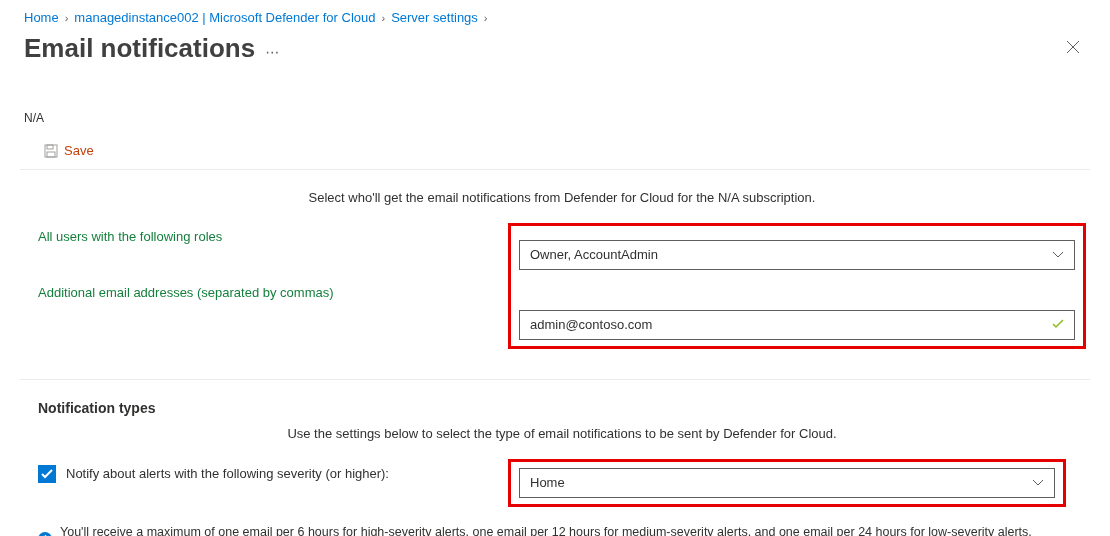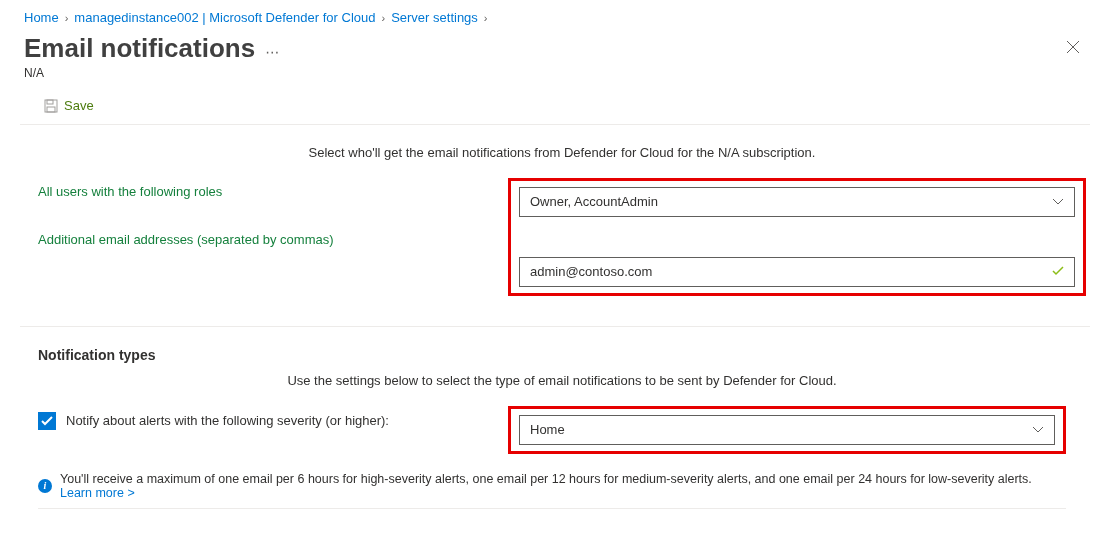--- a/index.html
+++ b/index.html
@@ -46,31 +46,32 @@
     }
     .close-btn {
       cursor: pointer;
       color: #605e5c;
       padding: 6px;
     }
     .subtitle {
       padding: 2px 24px 12px 24px;
       font-size: 12px;
       color: #323130;
+      margin-top: 45px;
     }
     .toolbar {
       padding: 6px 24px 8px 24px;
       border-bottom: 1px solid #edebe9;
       margin: 0 20px;
     }
     .save-btn {
       display: inline-flex;
       align-items: center;
       gap: 6px;
-      color: #4d7c0f;
+      color: #c2410c;
       font-size: 13px;
       background: none;
       border: none;
       cursor: pointer;
     }
     .section {
       padding: 20px 24px 0 38px;
     }
     .section h2 {
       font-size: 14px;
@@ -218,21 +219,21 @@
 
 <div class="section">
   <p class="desc">Select who'll get the email notifications from Defender for Cloud for the N/A subscription.</p>
 
   <div class="row-wrap">
     <div class="left-col">
       <span class="form-label">All users with the following roles</span>
     </div>
     <div class="right-col">
       <div class="highlight-box">
-        <div class="form-row" style="margin-top:0;">
+        <div class="form-row" style="margin-top:8px;">
           <div class="dropdown">
             <span>Owner, AccountAdmin</span>
             <span class="chev-down">
               <svg width="12" height="8" viewBox="0 0 12 8">
                   <polyline points="1,1 6,6 11,1" fill="none" stroke="#605e5c" stroke-width="1"></polyline>
                 </svg>
             </span>
           </div>
         </div>
         <div style="height:28px;"></div>

